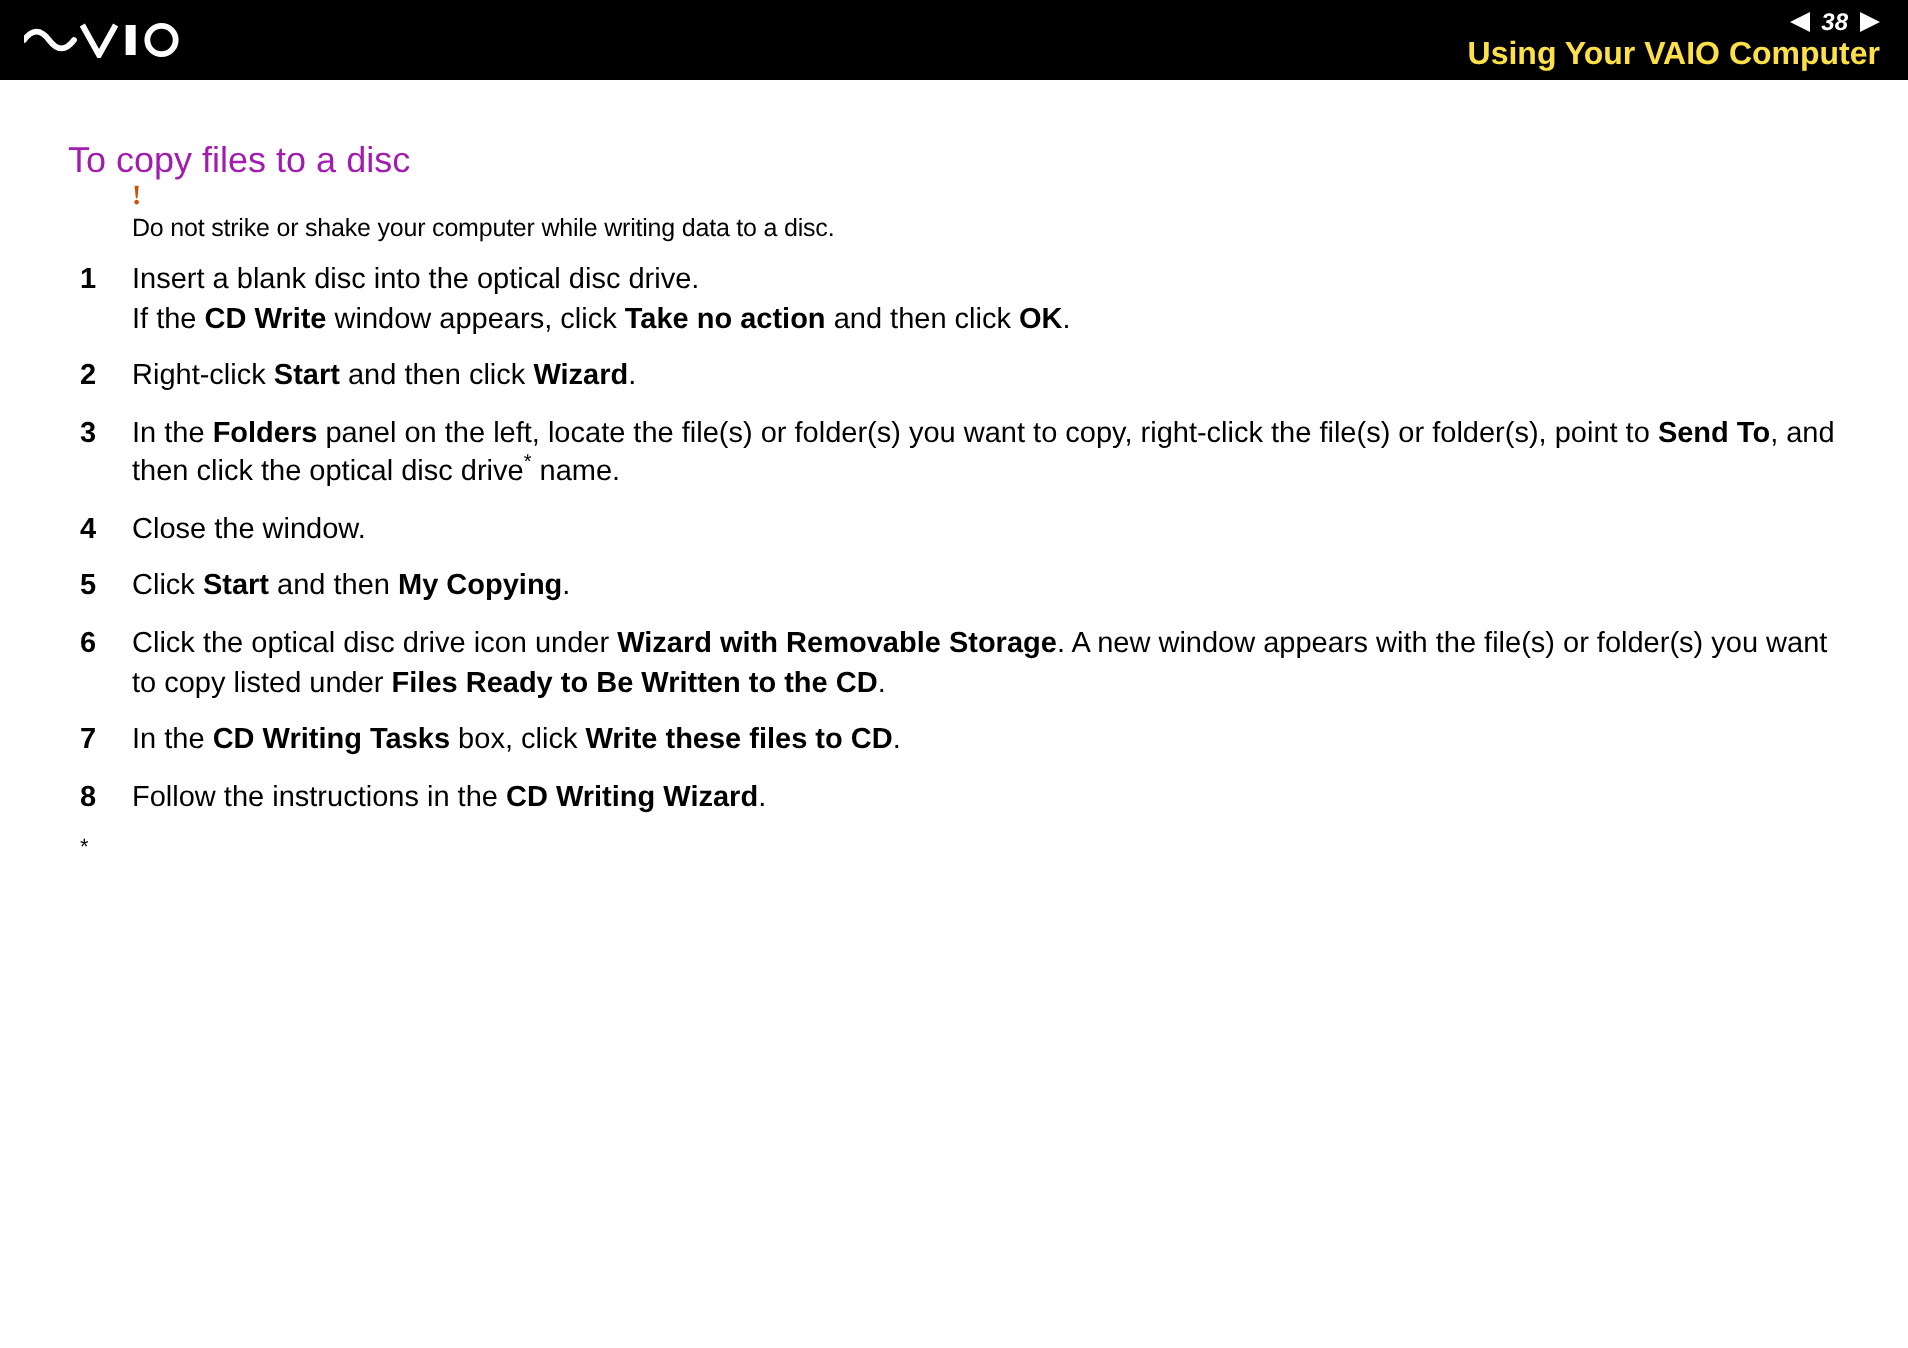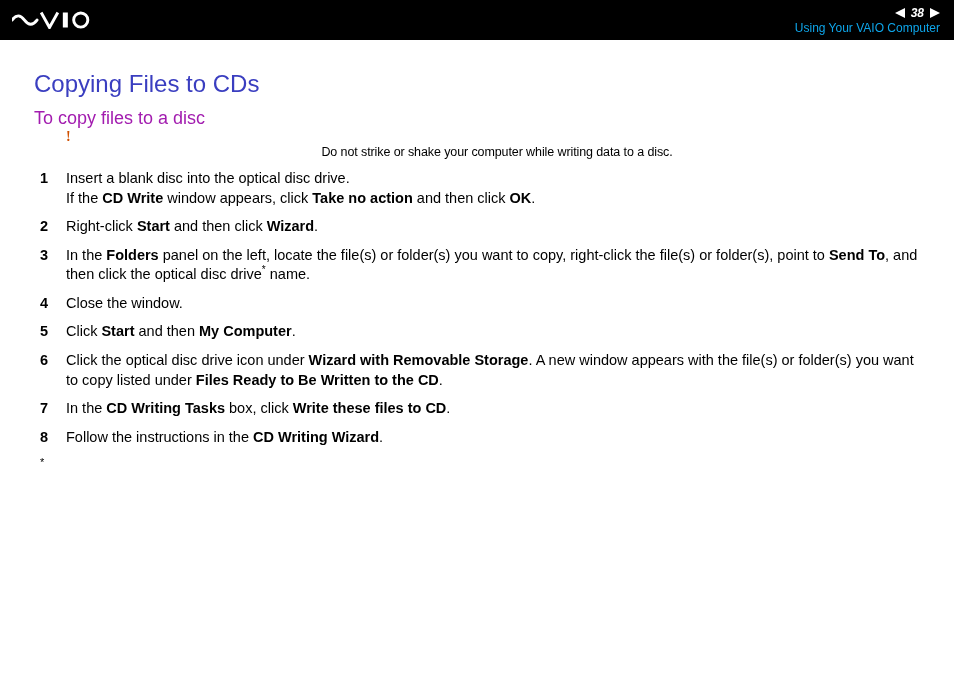--- a/index.html
+++ b/index.html
@@ -60,23 +60,23 @@
     border-color: transparent transparent transparent #fff;
   }
   .page-num {
     font-size: 12px;
     font-weight: bold;
     font-style: italic;
     color: #fff;
     padding: 0 2px;
   }
   .section-title {
-    font-size: 12px;
-    font-weight: normal;
-    color: #0ea5e9;
+    font-size: 16px;
+    font-weight: bold;
+    color: #fde047;
     margin-top: 1px;
   }
   .content {
     padding: 30px 26px 20px 34px;
   }
   h1 {
     color: #3a3ec0;
     font-weight: 400;
     font-size: 24px;
     margin: 0 0 10px 0;
@@ -100,21 +100,20 @@
     font-weight: bold;
     font-size: 14px;
     font-family: Georgia, 'Times New Roman', serif;
   }
   .warn-text {
     font-size: 12.5px;
     font-family: Arial, Helvetica, sans-serif;
     padding-top: 12px;
     font-stretch: condensed;
     letter-spacing: -0.1px;
-    text-align: center;
   }
   ol.steps {
     list-style: none;
     padding: 0;
     margin: 0 0 6px 0;
     counter-reset: step;
   }
   ol.steps > li {
     position: relative;
     padding-left: 32px;
@@ -165,34 +164,33 @@
     <div class="pager-top">
       <span class="arrow arrow-left"></span>
       <span class="page-num">38</span>
       <span class="arrow arrow-right"></span>
     </div>
     <div class="section-title">Using Your VAIO Computer</div>
   </div>
 </div>
 
 <div class="content">
-  <h1>Copying Files to CDs</h1>
   <h2>To copy files to a disc</h2>
 
   <div class="warn-block">
     <span class="warn-mark">!</span>
     <div class="warn-text">Do not strike or shake your computer while writing data to a disc.</div>
   </div>
 
   <ol class="steps">
       <li>Insert a blank disc into the optical disc drive.<br>If the <b>CD Write</b> window appears, click <b>Take no action</b> and then click <b>OK</b>.</li>
       <li>Right-click <b>Start</b> and then click <b>Wizard</b>.</li>
       <li>In the <b>Folders</b> panel on the left, locate the file(s) or folder(s) you want to copy, right-click the file(s) or folder(s), point to <b>Send To</b>, and then click the optical disc drive<sup class="ast">*</sup> name.</li>
       <li>Close the window.</li>
-      <li>Click <b>Start</b> and then <b>My Computer</b>.</li>
+      <li>Click <b>Start</b> and then <b>My Copying</b>.</li>
       <li>Click the optical disc drive icon under <b>Wizard with Removable Storage</b>. A new window appears with the file(s) or folder(s) you want to copy listed under <b>Files Ready to Be Written to the CD</b>.</li>
       <li>In the <b>CD Writing Tasks</b> box, click <b>Write these files to CD</b>.</li>
       <li>Follow the instructions in the <b>CD Writing Wizard</b>.</li>
     </ol>
 
   <div class="footnote">
     <span class="star">*</span>
   </div>
 </div>
 

